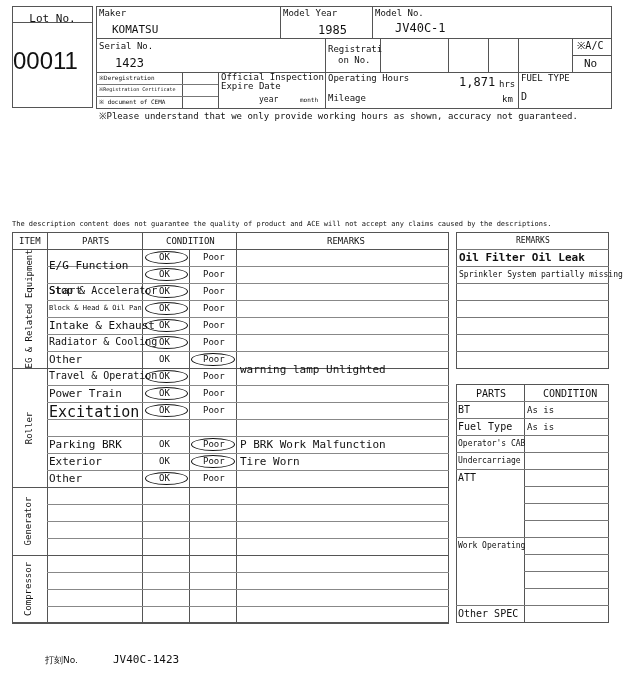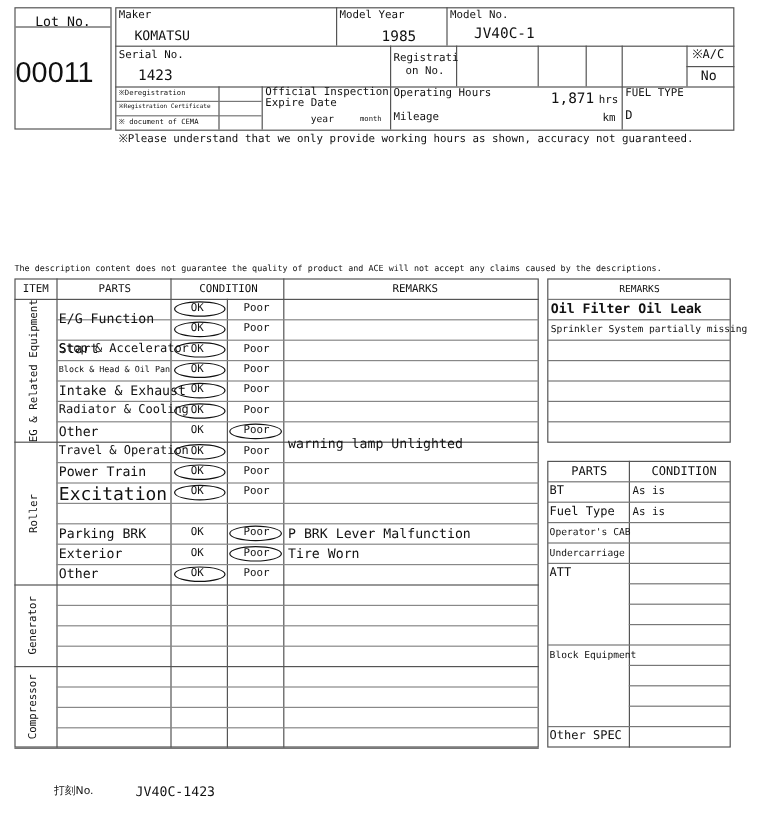--- a/index.html
+++ b/index.html
@@ -174,21 +174,21 @@
     <div class="abs" style="left: 0px; top: 0px;">
       <span class="cell-txt" style="left:49px;top:422px;font-size:11px;"></span>
       <span class="cell-txt" style="left:240px;top:422px;"></span>
     </div>
     <div class="hl" style="left:47px;top:453px;width:402px;border-color:#888;"></div>
     <div class="abs" style="left: 0px; top: 0px;">
       <span class="cell-txt" style="left:49px;top:439px;font-size:11px;">Parking BRK</span>
       <span class="cell-txt" style="left:159px;top:440px;font-size:9px;">OK</span>
       <span class="cell-txt" style="left:203px;top:440px;font-size:9px;">Poor</span>
       <div class="oval" style="left:191px;top:438px;width:44px;height:13px;"></div>
-      <span class="cell-txt" style="left:240px;top:439px;">P BRK Lever Malfunction</span>
+      <span class="cell-txt" style="left:240px;top:439px;">P BRK Work Malfunction</span>
     </div>
     <div class="hl" style="left:47px;top:470px;width:402px;border-color:#888;"></div>
     <div class="abs" style="left: 0px; top: 0px;">
       <span class="cell-txt" style="left:49px;top:456px;font-size:11px;">Exterior</span>
       <span class="cell-txt" style="left:159px;top:457px;font-size:9px;">OK</span>
       <span class="cell-txt" style="left:203px;top:457px;font-size:9px;">Poor</span>
       <div class="oval" style="left:191px;top:455px;width:44px;height:13px;"></div>
       <span class="cell-txt" style="left:240px;top:456px;">Tire Worn</span>
     </div>
     <div class="hl" style="left:12px;top:487px;width:437px;border-color:#555;"></div>
@@ -262,21 +262,21 @@
     <span class="cell-txt" style="left:458px;top:405px;font-size:10px;">BT</span>
     <span class="cell-txt" style="left:527px;top:406px;font-size:9px;">As is</span>
     <span class="cell-txt" style="left:458px;top:422px;font-size:10px;">Fuel Type</span>
     <span class="cell-txt" style="left:527px;top:423px;font-size:9px;">As is</span>
     <span class="cell-txt" style="left:458px;top:440px;font-size:8px;text-align:center;">Operator's CAB</span>
     <span class="cell-txt" style="left:527px;top:440px;font-size:9px;"></span>
     <span class="cell-txt" style="left:458px;top:457px;font-size:8px;">Undercarriage</span>
     <span class="cell-txt" style="left:527px;top:457px;font-size:9px;"></span>
     <span class="cell-txt" style="left:458px;top:473px;font-size:10px;">ATT</span>
     <span class="cell-txt" style="left:527px;top:474px;font-size:9px;"></span>
-    <span class="cell-txt" style="left:458px;top:542px;font-size:8px;">Block Equipment</span>
+    <span class="cell-txt" style="left:458px;top:542px;font-size:8px;">Work Operating</span>
     <span class="cell-txt" style="left:527px;top:542px;font-size:9px;"></span>
     <span class="cell-txt" style="left:458px;top:609px;font-size:10px;">Other SPEC</span>
     <span class="cell-txt" style="left:527px;top:610px;font-size:9px;"></span>
   </div>
 <span class="t" style="left:476px;top:389px;font-size:10px;">PARTS</span>
 <span class="t" style="left:543px;top:389px;font-size:10px;">CONDITION</span>
 
 <span class="t" style="left:45px;top:656px;font-size:9px;font-family:'DejaVu Sans',sans-serif;">打刻No.</span>
 <span class="t" style="left:113px;top:654px;font-size:11px;">JV40C-1423</span>
 

